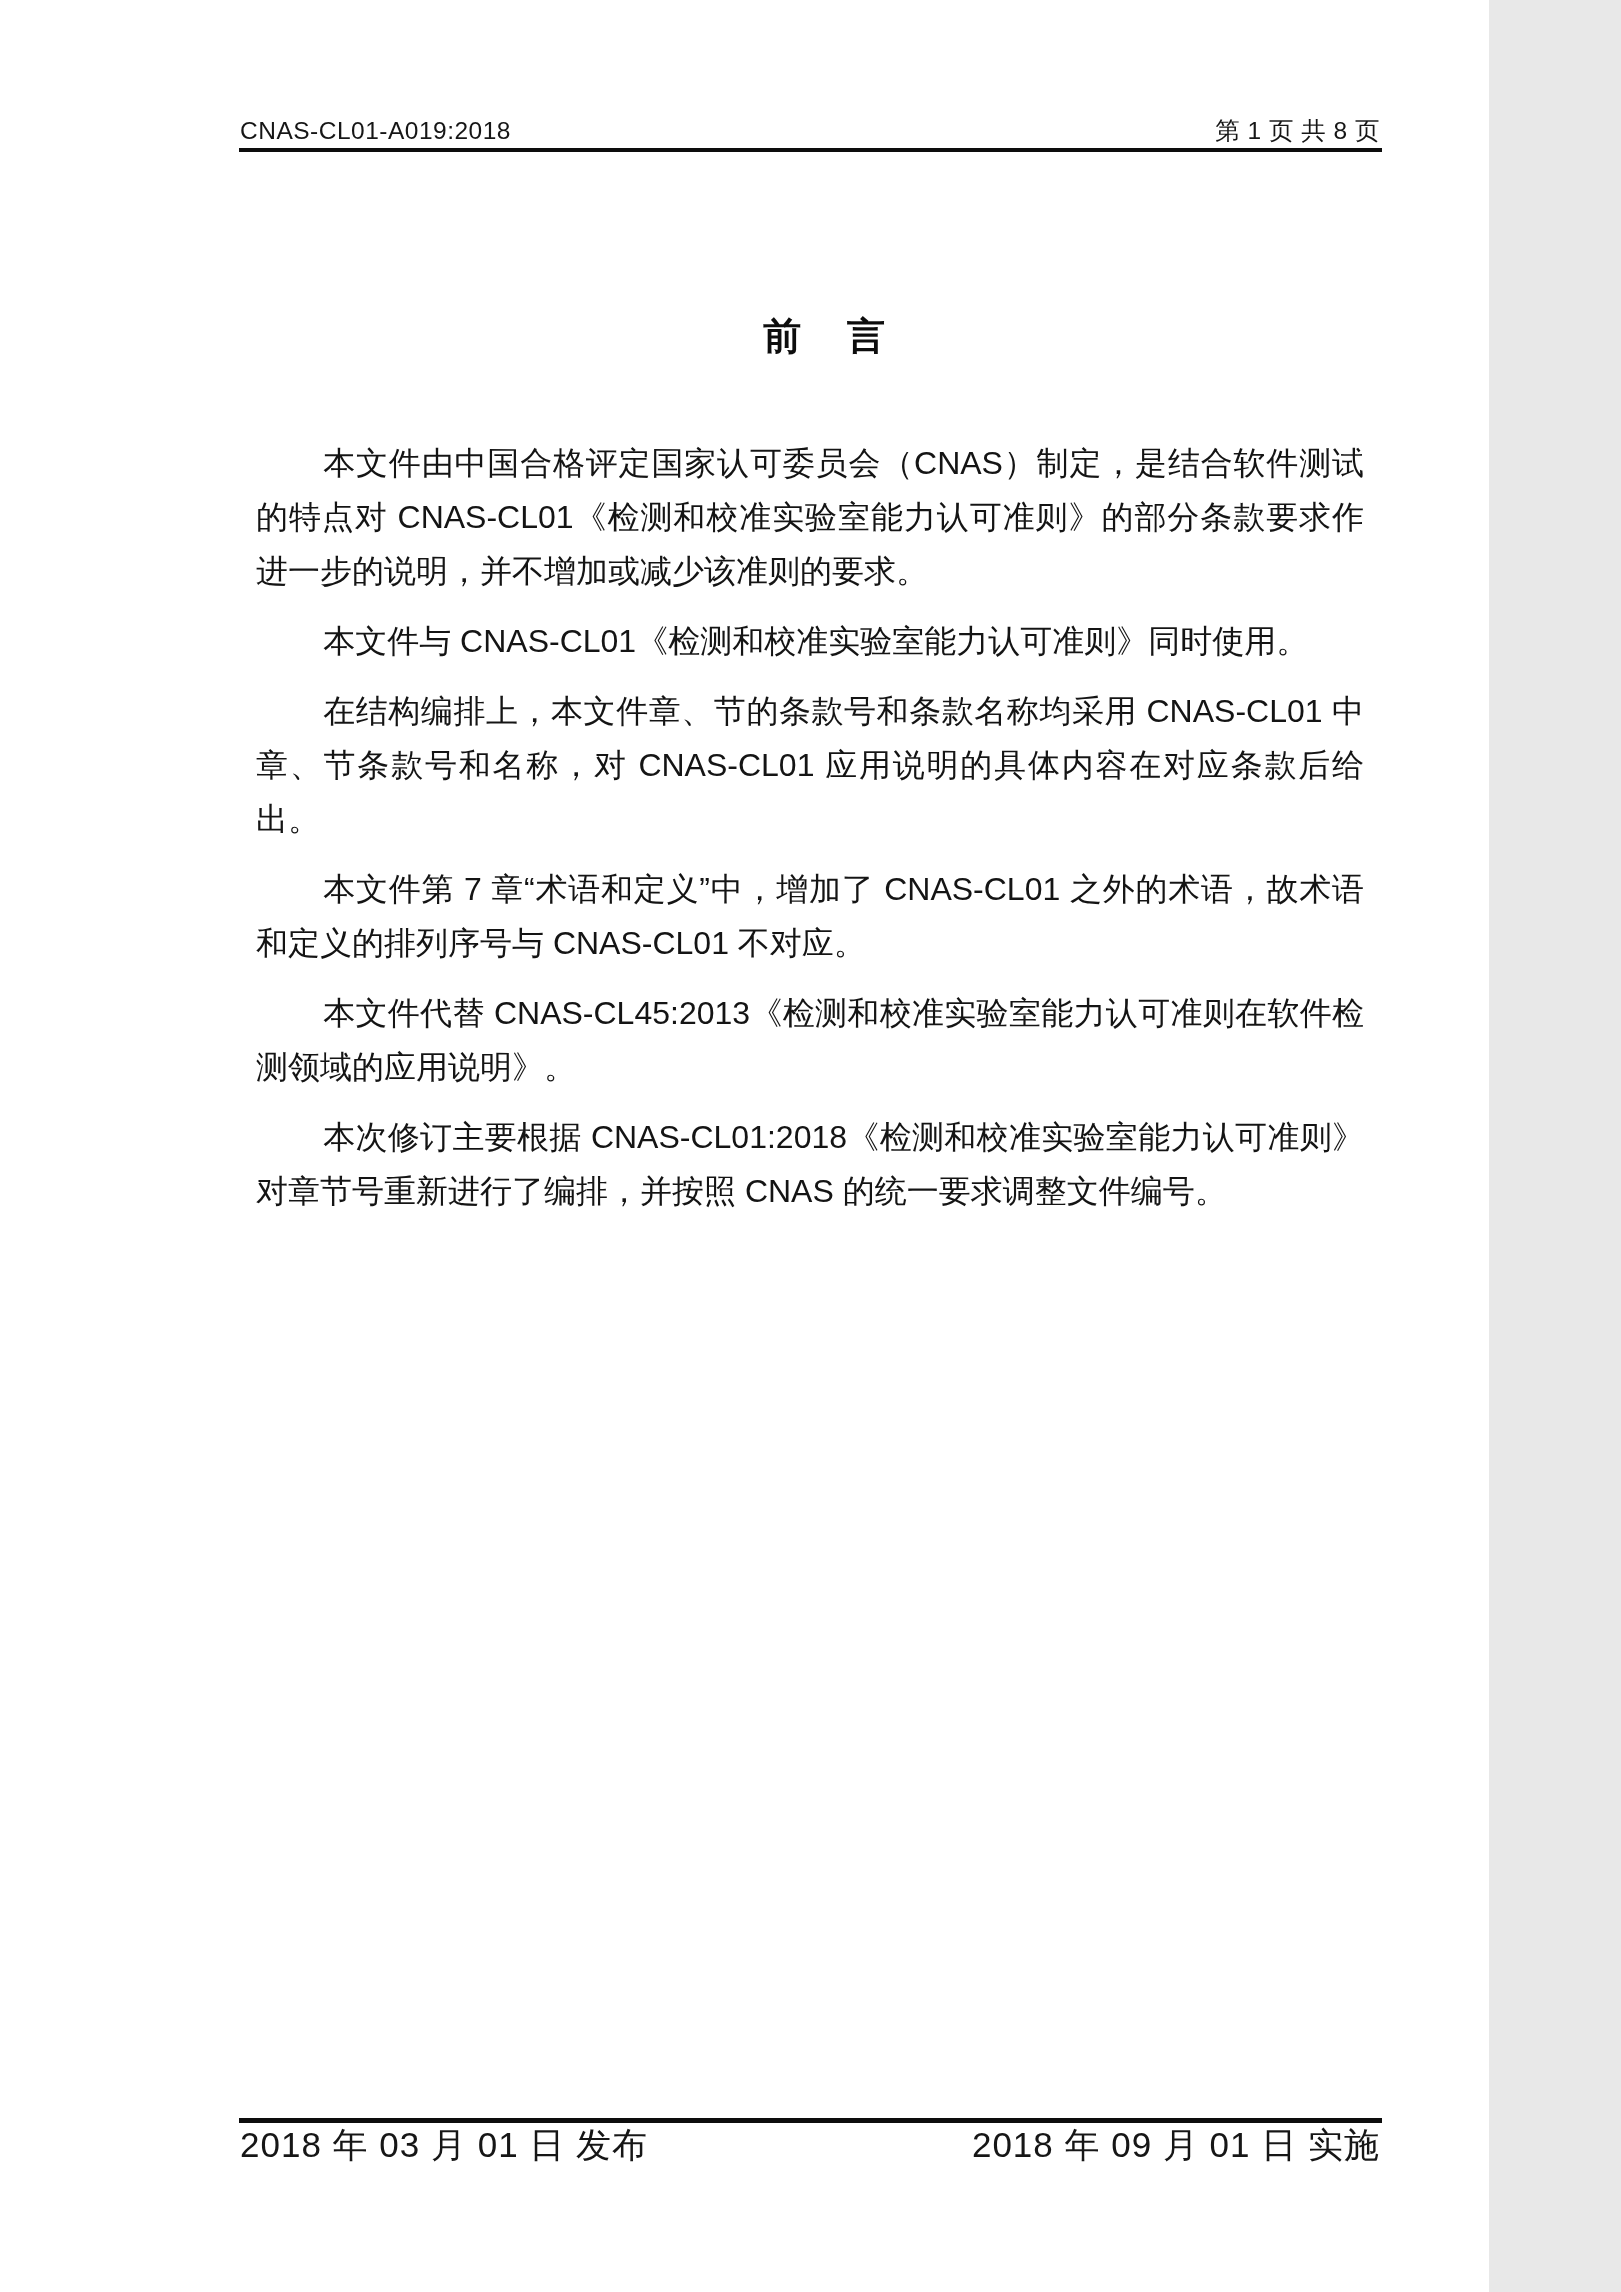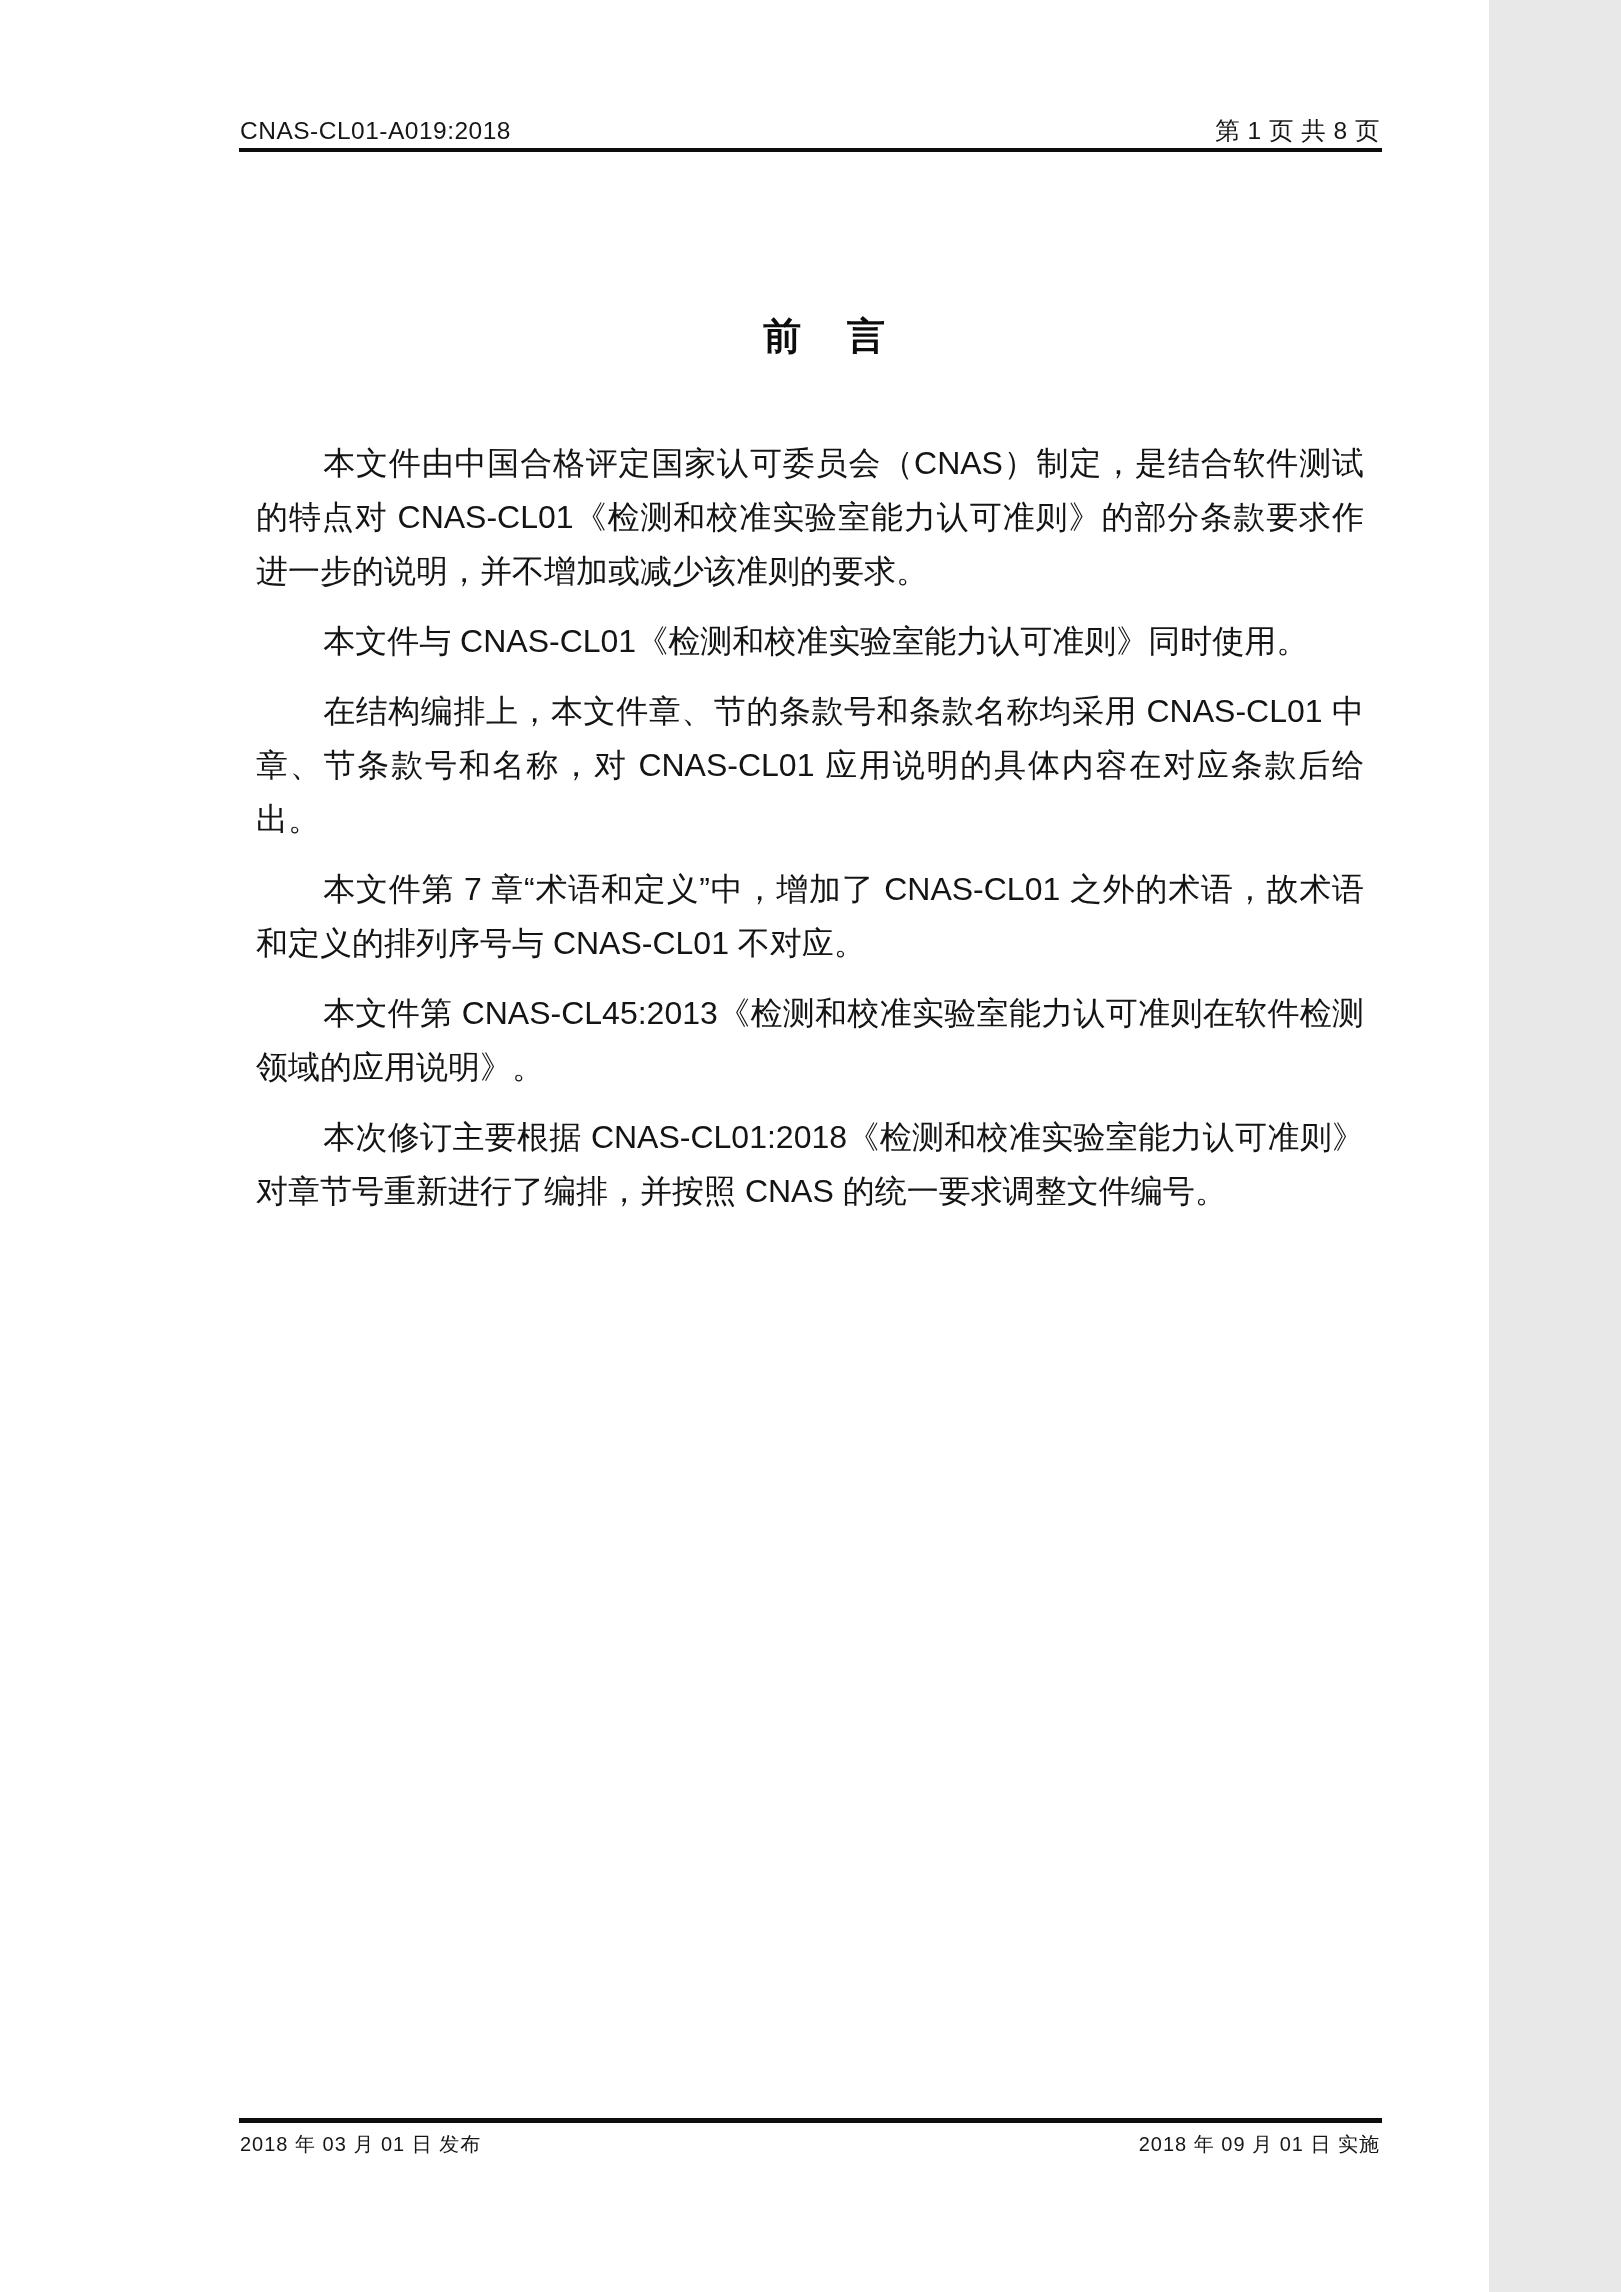--- a/index.html
+++ b/index.html
@@ -73,21 +73,21 @@
     background: #0d0d0d;
   }
   .footer {
     position: absolute;
     top: 2129px;
     left: 240px;
     width: 1140px;
     display: flex;
     justify-content: space-between;
     align-items: baseline;
-    font-size: 20px;
+    font-size: 35px;
     line-height: 31px;
     letter-spacing: 1px;
   }
 </style>
 </head>
 <body>
 
 <div class="page">
 
   <div class="header">
@@ -97,21 +97,21 @@
 
   <div class="header-rule"></div>
 
   <h1 class="title">前　言</h1>
 
   <div class="doc-body">
     <p>本文件由中国合格评定国家认可委员会（CNAS）制定，是结合软件测试的特点对 CNAS-CL01《检测和校准实验室能力认可准则》的部分条款要求作进一步的说明，并不增加或减少该准则的要求。</p>
     <p>本文件与 CNAS-CL01《检测和校准实验室能力认可准则》同时使用。</p>
     <p>在结构编排上，本文件章、节的条款号和条款名称均采用 CNAS-CL01 中章、节条款号和名称，对 CNAS-CL01 应用说明的具体内容在对应条款后给出。</p>
     <p>本文件第 7 章“术语和定义”中，增加了 CNAS-CL01 之外的术语，故术语和定义的排列序号与 CNAS-CL01 不对应。</p>
-    <p>本文件第 CNAS-CL45:2013《检测和校准实验室能力认可准则在软件检测领域的应用说明》。</p>
+    <p>本文件代替 CNAS-CL45:2013《检测和校准实验室能力认可准则在软件检测领域的应用说明》。</p>
     <p>本次修订主要根据 CNAS-CL01:2018《检测和校准实验室能力认可准则》对章节号重新进行了编排，并按照 CNAS 的统一要求调整文件编号。</p>
   </div>
 
   <div class="footer-rule"></div>
 
   <div class="footer">
     <span>2018 年 03 月 01 日  发布</span>
     <span>2018 年 09 月 01 日  实施</span>
   </div>
 

